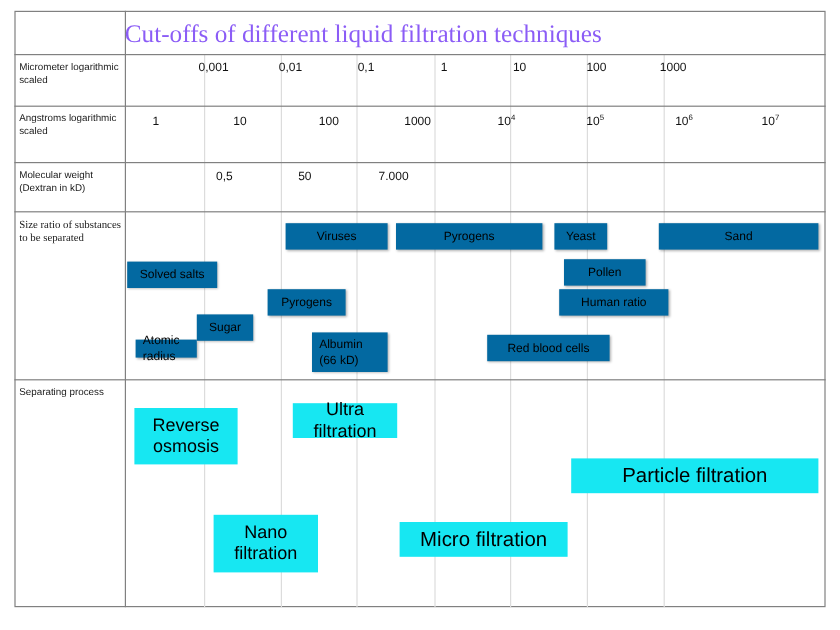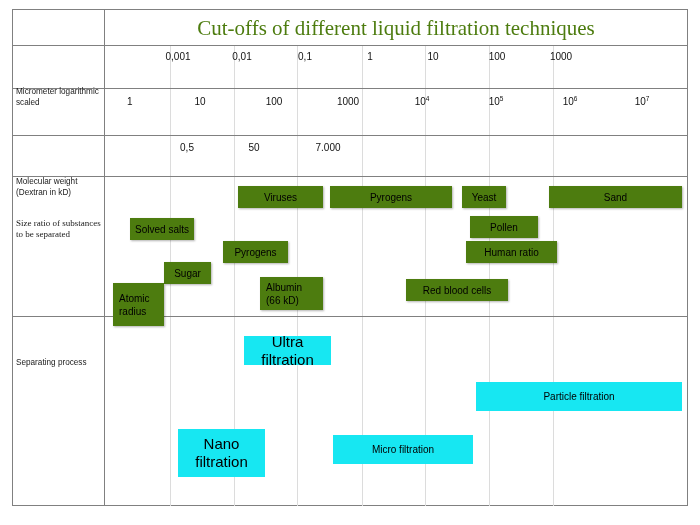--- a/index.html
+++ b/index.html
@@ -61,36 +61,35 @@
   }
 
   
   .title {
     position: absolute;
     left: 104px;
     top: 12px;
     width: 584px;
     height: 33px;
     line-height: 33px;
-    text-align: center;
+    text-align: left;
     font-family: "Liberation Serif", serif;
     font-size: 21px;
-    color: #4d7c0f;
+    color: #8b5cf6;
     white-space: nowrap;
   }
 
   
   .row-label {
     position: absolute;
     left: 16px;
     width: 86px;
     font-size: 8.2px;
     line-height: 10.5px;
     color: #1a1a1a;
-    margin-top: 36px;
   }
   .row-label.serif {
     font-family: "Liberation Serif", serif;
     font-size: 9px;
     line-height: 11px;
   }
 
   
   .tick {
     position: absolute;
@@ -114,37 +113,37 @@
     position: absolute;
     box-sizing: border-box;
     display: flex;
     align-items: center;
     justify-content: center;
     text-align: center;
     color: #000000;
     white-space: pre-line;
   }
   .box.orange {
-    background: #4d7c0f;
+    background: #0369a1;
     font-size: 10px;
     line-height: 13px;
     box-shadow: 1px 1px 2px rgba(0,0,0,0.30);
   }
   .box.orange.left {
     justify-content: flex-start;
     text-align: left;
     padding-left: 6px;
   }
   .box.cyan {
     background: #17e7f2;
     font-size: 15px;
     line-height: 18px;
   }
   .box.cyan.small {
-    font-size: 10px;
+    font-size: 17px;
     line-height: 16px;
   }
 </style>
 </head>
 <body>
 
 <div id="chart-root">
 
   <div class="frame"></div>
 
@@ -160,20 +159,23 @@
   <div class="row-sep" style="top:88px;"></div>
   <div class="row-sep" style="top:135px;"></div>
   <div class="row-sep" style="top:176px;"></div>
   <div class="row-sep" style="top:316px;"></div>
 
   <div class="col-divider"></div>
 
   <div class="title">Cut-offs of different liquid filtration techniques</div>
 
   <div class="row-label" style="top:51px;">Micrometer
+logarithmic
+scaled</div>
+  <div class="row-label" style="top:94px;">Angstroms
 logarithmic
 scaled</div>
   <div class="row-label" style="top:141px;">Molecular weight
 (Dextran in kD)</div>
   <div class="row-label serif" style="top:182px;">Size ratio of
 substances to be
 separated</div>
   <div class="row-label" style="top:322px;">Separating process</div>
 
   <div class="tick" style="left:170px; top:51px;">0,001</div>
@@ -195,34 +197,36 @@
 
   <div class="tick" style="left:179px; top:142px;">0,5</div>
   <div class="tick" style="left:246px; top:142px;">50</div>
   <div class="tick" style="left:320px; top:142px;">7.000</div>
 
   <div class="box orange" style="left:238px; top:186px; width:85px; height:22px;">Viruses</div>
   <div class="box orange" style="left:330px; top:186px; width:122px; height:22px;">Pyrogens</div>
   <div class="box orange" style="left:462px; top:186px; width:44px; height:22px;text-align:center;">Yeast</div>
   <div class="box orange" style="left:549px; top:186px; width:133px; height:22px;">Sand</div>
 
-  <div class="box orange" style="left:130px; top:218px; width:64px; height:22px;">Solved salts</div>
+  <div class="box orange" style="left:106px; top:218px; width:75px; height:22px;">Solved salts</div>
   <div class="box orange" style="left:470px; top:216px; width:68px; height:22px;">Pollen</div>
 
   <div class="box orange" style="left:223px; top:241px; width:65px; height:22px;">Pyrogens</div>
   <div class="box orange" style="left:466px; top:241px; width:91px; height:22px;">Human ratio</div>
 
   <div class="box orange" style="left:164px; top:262px; width:47px; height:22px;">Sugar</div>
 
   <div class="box orange left" style="left:260px; top:277px; width:63px; height:33px;">Albumin
 (66 kD)</div>
   <div class="box orange" style="left:406px; top:279px; width:102px; height:22px;">Red blood cells</div>
-  <div class="box orange left" style="left:113px; top:283px; width:51px; height:43px;">Atomic
+  <div class="box orange left" style="left:113px; top:283px; width:51px; height:15px;">Atomic
 radius</div>
 
+  <div class="box cyan" style="left:112px; top:340px; width:86px; height:47px;">Reverse
+osmosis</div>
   <div class="box cyan" style="left:244px; top:336px; width:87px; height:29px;">Ultra
 filtration</div>
   <div class="box cyan" style="left:178px; top:429px; width:87px; height:48px;">Nano
 filtration</div>
   <div class="box cyan small" style="left:333px; top:435px; width:140px; height:29px;">Micro filtration</div>
   <div class="box cyan small" style="left:476px; top:382px; width:206px; height:29px;">Particle filtration</div>
 
 </div>
 
 </body></html>

